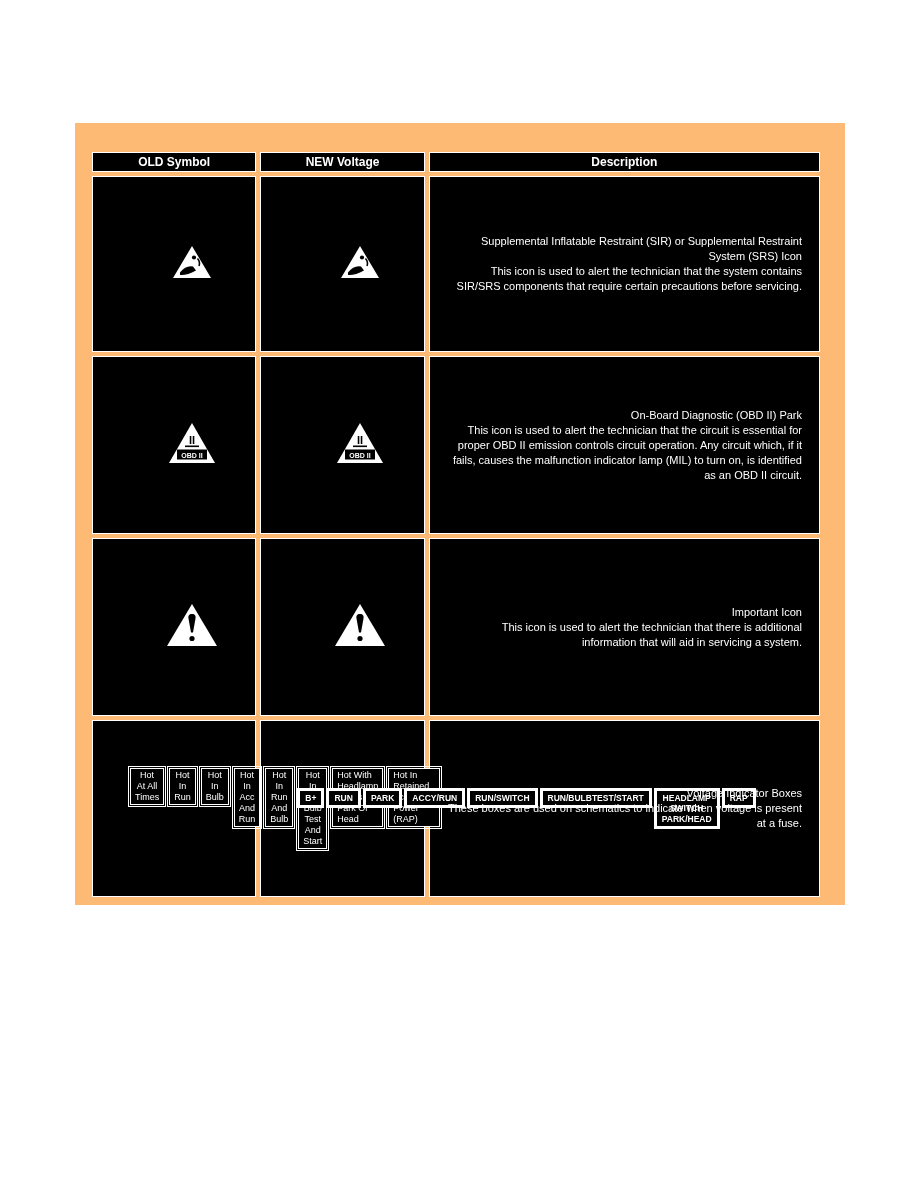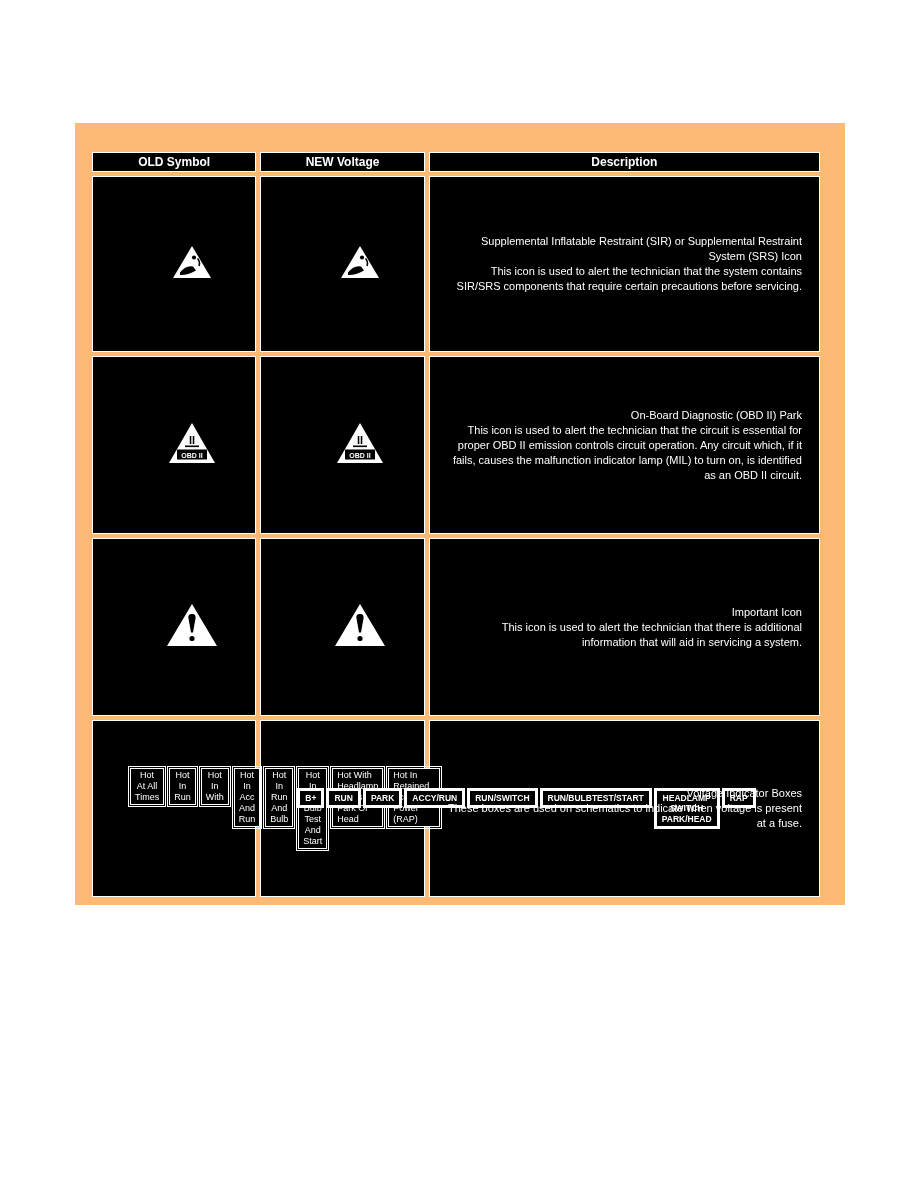--- a/index.html
+++ b/index.html
@@ -193,21 +193,21 @@
           <div class="desc-title">Important Icon</div>
           <div class="desc-body">This icon is used to alert the technician that there is additional information that will aid in servicing a system.</div>
         </td>
       </tr>
 
       <tr class="row-h4">
         <td class="sym">
           <div class="vstack">
             <div class="vbox-old">Hot At All Times</div>
             <div class="vbox-old">Hot In Run</div>
-            <div class="vbox-old">Hot In With</div>
+            <div class="vbox-old">Hot In Bulb</div>
             <div class="vbox-old">Hot In Acc And Run</div>
             <div class="vbox-old">Hot In Run And Bulb</div>
             <div class="vbox-old">Hot In Run, Bulb Test And Start</div>
             <div class="vbox-old two-line">Hot With Headlamp
 Boxes In Park Or Head</div>
             <div class="vbox-old two-line">Hot In Retained
 Accessory Power (RAP)</div>
           </div>
         </td>
         <td class="sym">

